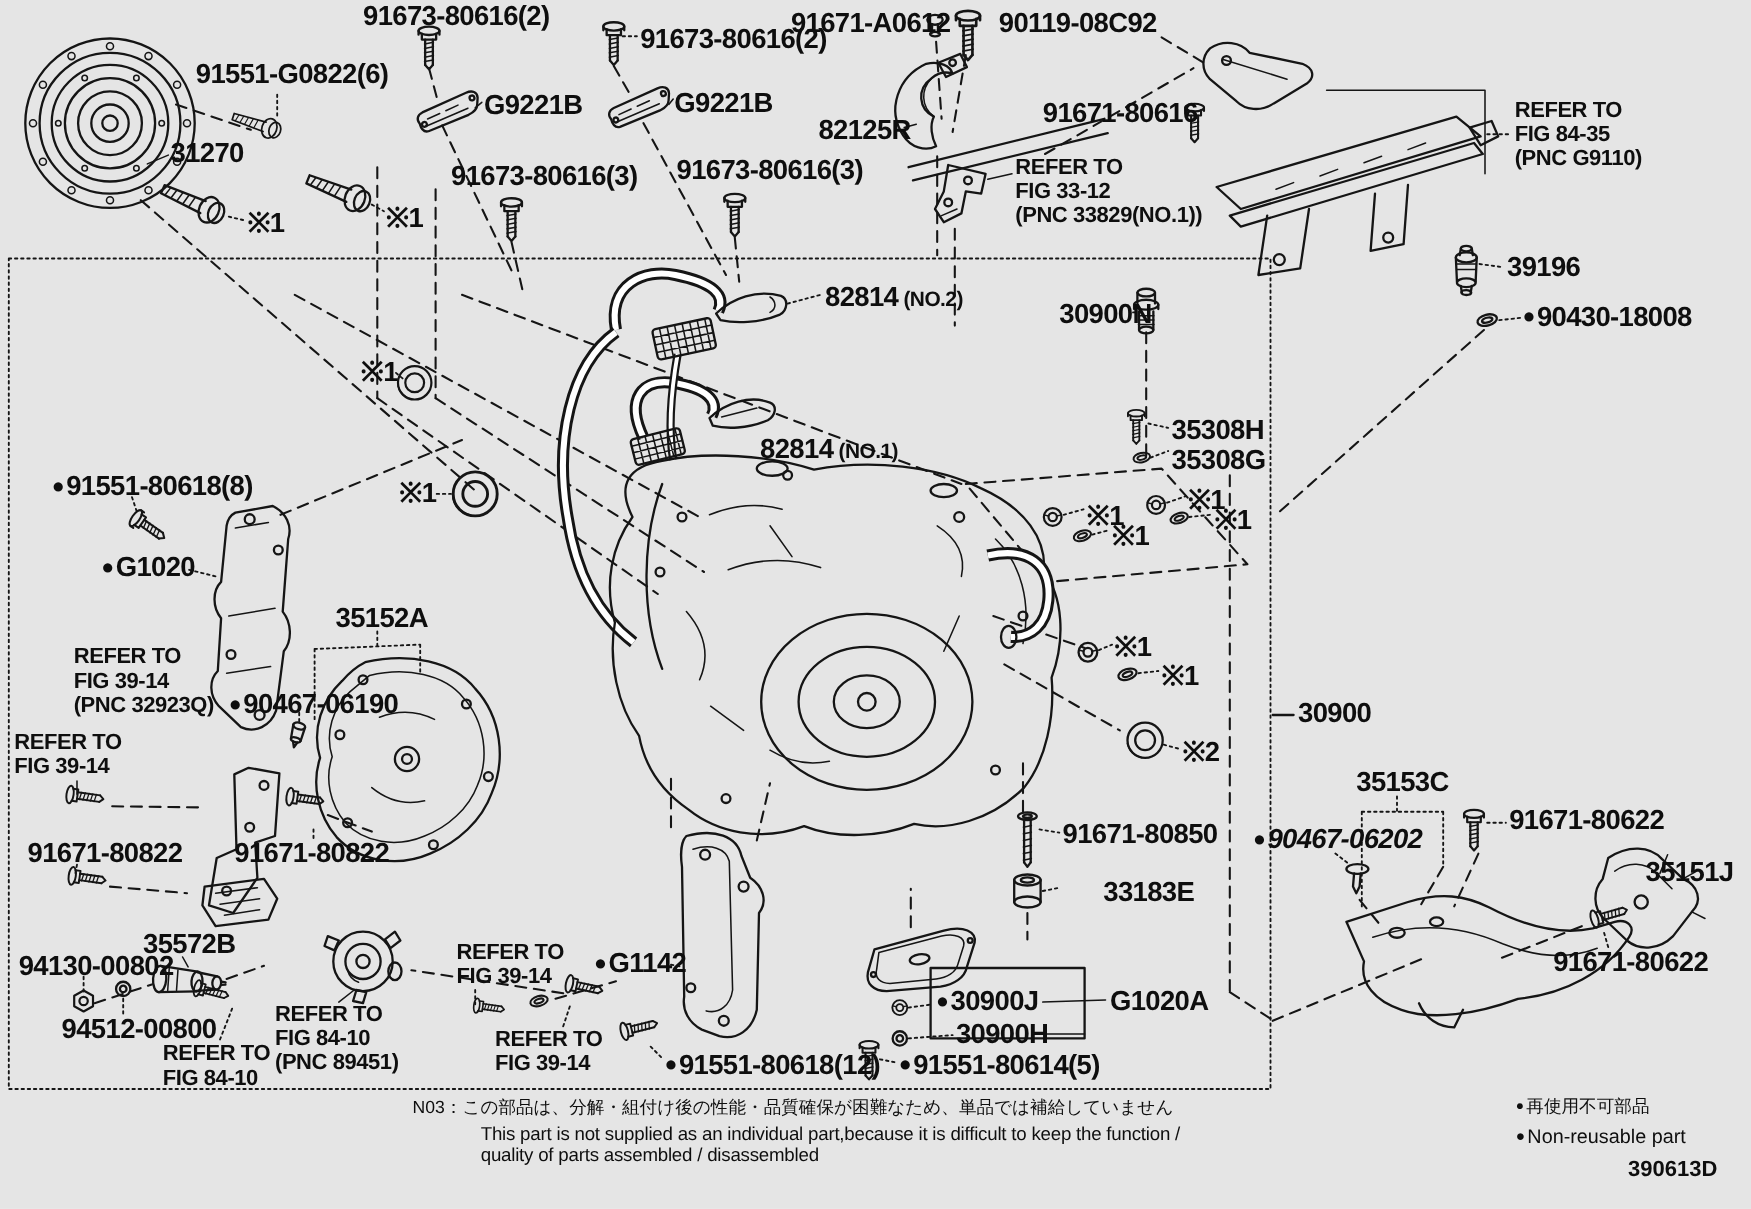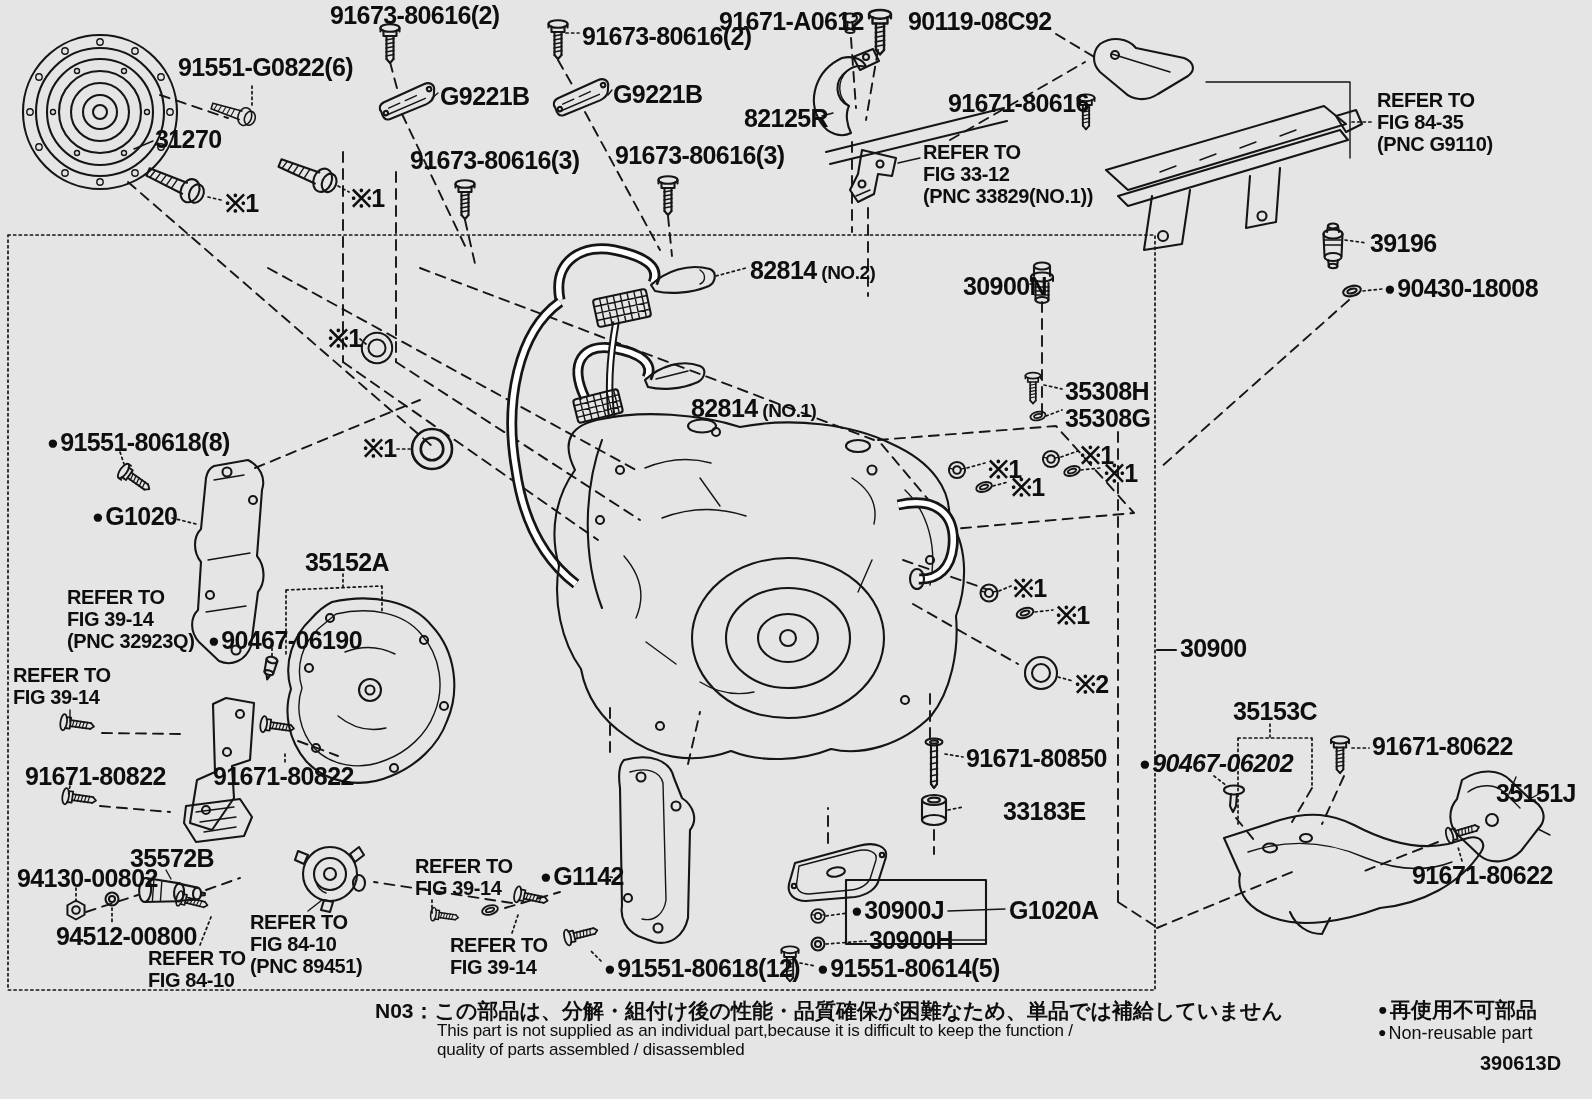--- a/index.html
+++ b/index.html
@@ -11,21 +11,21 @@
   .dash{stroke-dasharray:10,7;stroke-width:1.9}
   .dot{stroke-dasharray:2.2,3.4;stroke-width:1.7}
   .tube{stroke:#151515;stroke-width:11;fill:none}
   .tubi{stroke:#fff;stroke-width:5.5;fill:none}
   .tube2{stroke:#151515;stroke-width:7.5;fill:none}
   .tubi2{stroke:#fff;stroke-width:3.5;fill:none}
   .lbl{position:absolute;color:#0e0e0e;font-weight:700;white-space:nowrap}
   .pn{font-size:25px;letter-spacing:-0.6px;line-height:25px}
   .ref{font-size:20px;letter-spacing:-0.4px;line-height:22px}
   .note{font-size:18px;letter-spacing:-0.6px;font-weight:700}
-  .jp{font-size:21px;font-weight:700}
+  .jp{font-size:16px;font-weight:400}
   .en{font-size:17px;font-weight:400;letter-spacing:-0.2px}
   .enl{font-size:18px;font-weight:400}
   .code{font-size:20px;font-weight:700}
   .blt{font-size:0.78em;vertical-align:2px;margin-right:2px}
   .suf{font-size:19px;letter-spacing:-0.5px}
 </style>
 </head>
 <body>
 
 <div id="stage">

